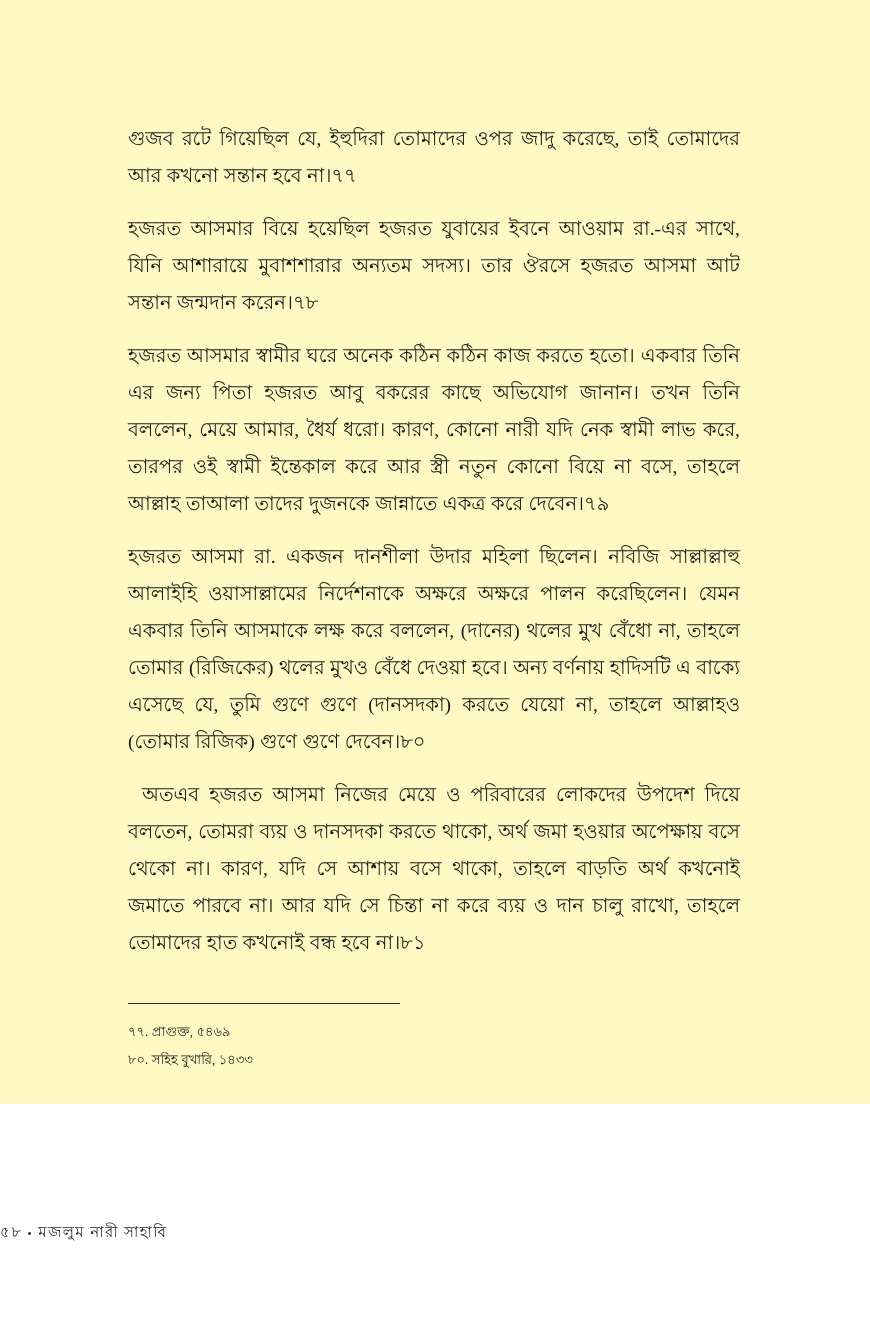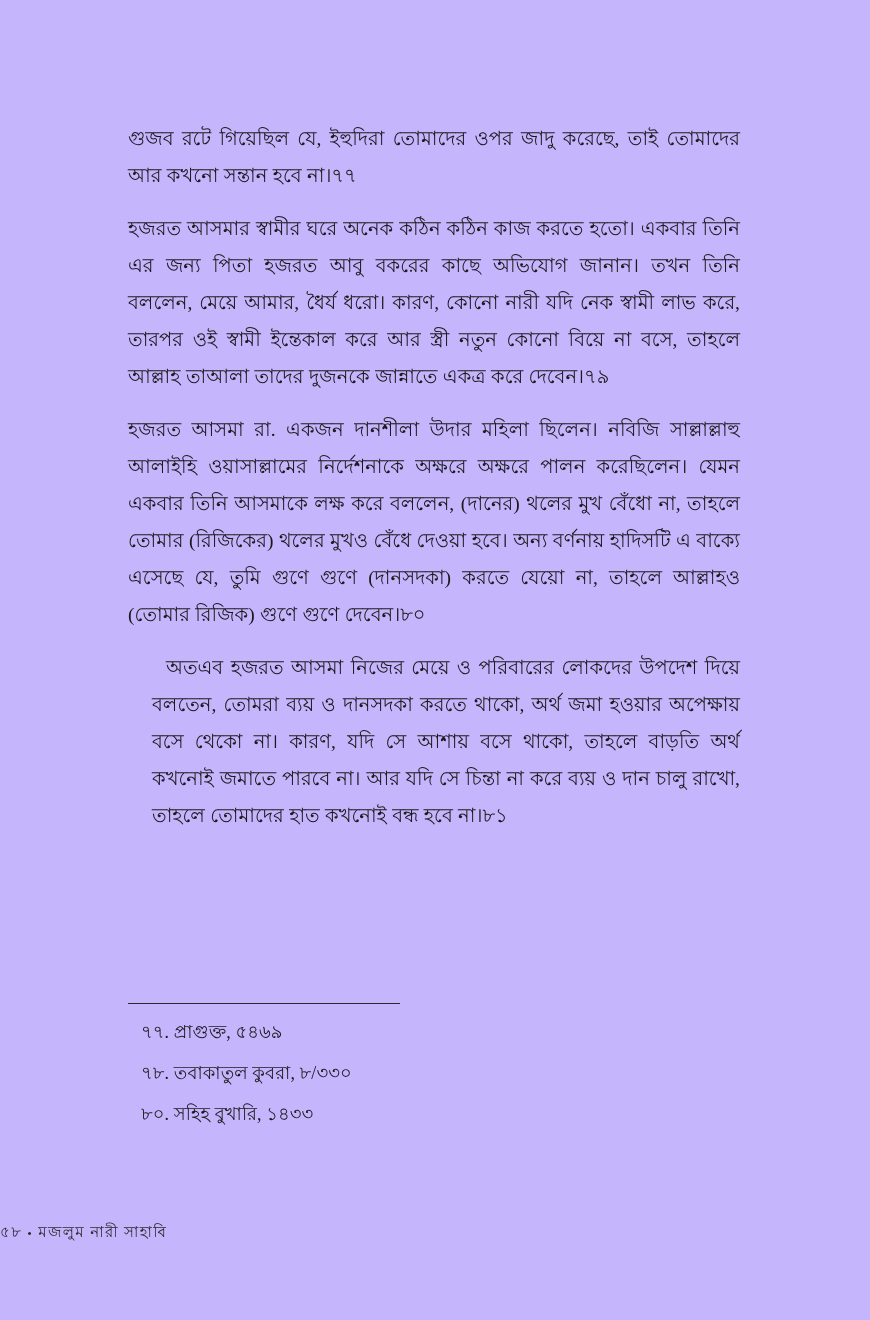--- a/index.html
+++ b/index.html
@@ -13,57 +13,56 @@
     font-family: "Liberation Serif", "DejaVu Serif", serif;
     color: #1a1a1a;
     position: relative;
     overflow: hidden;
   }
   .page {
     position: absolute;
     left: 0;
     top: 0;
     width: 870px;
-    height: 1320px;
-    background: #c4b5fd;
+    height: 1104px;
+    background: #fef9c3;
   }
   .content {
     position: absolute;
     left: 128px;
     top: 120px;
     width: 612px;
   }
   p.para {
     margin: 0 0 16px 0;
     font-size: 19.5px;
     line-height: 37px;
     text-align: justify;
     text-justify: inter-word;
     word-spacing: 0.5px;
   }
   p.para.indent {
     text-indent: 14px;
-    margin-left: 24px;
   }
   .footnotes {
     position: absolute;
     left: 128px;
     top: 1003px;
     width: 612px;
   }
   .fn-rule {
     width: 272px;
     height: 0;
     border-top: 1.3px solid #2a2a2a;
     margin: 0 0 14px 0;
   }
   .fn-item {
-    font-size: 18px;
+    font-size: 13px;
     line-height: 28px;
-    margin: 13px;
+    margin: 0;
     letter-spacing: 0.1px;
   }
   .footer {
     position: absolute;
     left: 0;
     top: 1220px;
     width: 870px;
     text-align: left;
   }
   .footer-inner {
@@ -78,29 +77,29 @@
     vertical-align: middle;
   }
 </style>
 </head>
 <body>
 
 <div class="page">
 
   <div class="content">
     <p class="para">গুজব রটে গিয়েছিল যে, ইহুদিরা তোমাদের ওপর জাদু করেছে, তাই তোমাদের আর কখনো সন্তান হবে না।৭৭</p>
+    <p class="para">হজরত আসমার বিয়ে হয়েছিল হজরত যুবায়ের ইবনে আওয়াম রা.-এর সাথে, যিনি আশারায়ে মুবাশশারার অন্যতম সদস্য। তার ঔরসে হজরত আসমা আট সন্তান জন্মদান করেন।৭৮</p>
     <p class="para">হজরত আসমার স্বামীর ঘরে অনেক কঠিন কঠিন কাজ করতে হতো। একবার তিনি এর জন্য পিতা হজরত আবু বকরের কাছে অভিযোগ জানান। তখন তিনি বললেন, মেয়ে আমার, ধৈর্য ধরো। কারণ, কোনো নারী যদি নেক স্বামী লাভ করে, তারপর ওই স্বামী ইন্তেকাল করে আর স্ত্রী নতুন কোনো বিয়ে না বসে, তাহলে আল্লাহ তাআলা তাদের দুজনকে জান্নাতে একত্র করে দেবেন।৭৯</p>
     <p class="para">হজরত আসমা রা. একজন দানশীলা উদার মহিলা ছিলেন। নবিজি সাল্লাল্লাহু আলাইহি ওয়াসাল্লামের নির্দেশনাকে অক্ষরে অক্ষরে পালন করেছিলেন। যেমন একবার তিনি আসমাকে লক্ষ করে বললেন, (দানের) থলের মুখ বেঁধো না, তাহলে তোমার (রিজিকের) থলের মুখও বেঁধে দেওয়া হবে। অন্য বর্ণনায় হাদিসটি এ বাক্যে এসেছে যে, তুমি গুণে গুণে (দানসদকা) করতে যেয়ো না, তাহলে আল্লাহও (তোমার রিজিক) গুণে গুণে দেবেন।৮০</p>
     <p class="para indent">অতএব হজরত আসমা নিজের মেয়ে ও পরিবারের লোকদের উপদেশ দিয়ে বলতেন, তোমরা ব্যয় ও দানসদকা করতে থাকো, অর্থ জমা হওয়ার অপেক্ষায় বসে থেকো না। কারণ, যদি সে আশায় বসে থাকো, তাহলে বাড়তি অর্থ কখনোই জমাতে পারবে না। আর যদি সে চিন্তা না করে ব্যয় ও দান চালু রাখো, তাহলে তোমাদের হাত কখনোই বন্ধ হবে না।৮১</p>
   </div>
 
   <div class="footnotes">
     <div class="fn-rule"></div>
     <p class="fn-item">৭৭. প্রাগুক্ত, ৫৪৬৯</p>
-    <p class="fn-item">৭৮. তবাকাতুল কুবরা, ৮/৩৩০</p>
     <p class="fn-item">৮০. সহিহ বুখারি, ১৪৩৩</p>
   </div>
 
   <div class="footer">
     <span class="footer-inner">
       <span>৫৮</span><span class="footer-sep">•</span><span>মজলুম নারী সাহাবি</span>
     </span>
   </div>
 
 </div>

